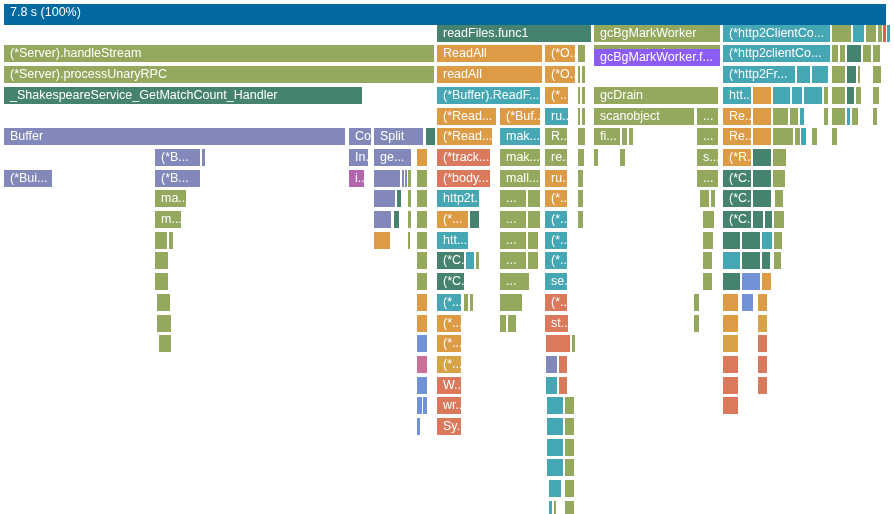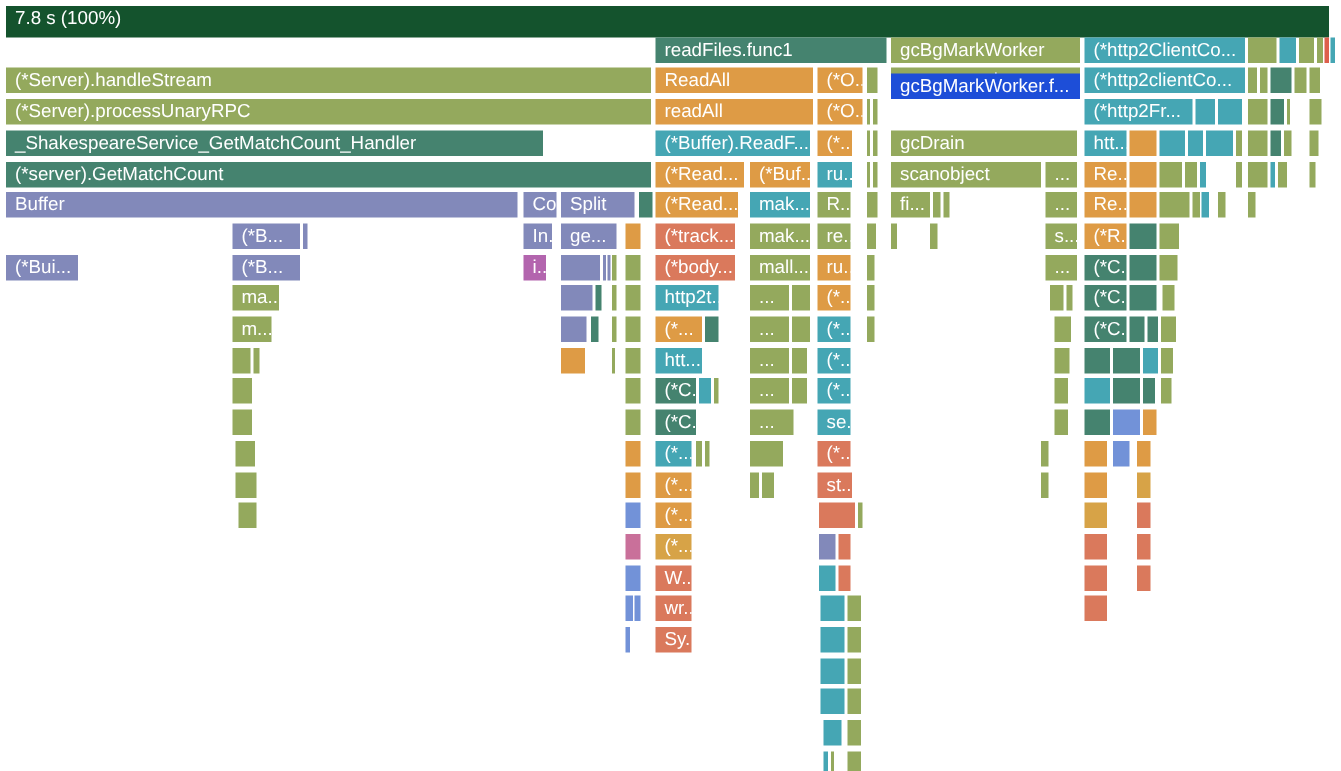--- a/index.html
+++ b/index.html
@@ -9,21 +9,21 @@
   .frame{position:absolute;height:17px;box-sizing:border-box;
          color:#ffffff;font-size:12.5px;line-height:17px;
          white-space:nowrap;overflow:hidden;padding-left:6px;
          cursor:pointer;}
   .frame.nolabel{padding-left:0;}
 </style>
 </head>
 <body>
 
 <div class="flame">
-    <div class="frame" style="left: 4px; top: 4px; width: 882px; height: 21px; background: #14532d;">7.8 s (100%)</div>
+    <div class="frame" style="left: 4px; top: 4px; width: 882px; height: 21px; background: #0369a1;">7.8 s (100%)</div>
     <div class="frame" style="left: 437px; top: 24.7px; width: 154px; height: 17px; background: rgb(69, 131, 111);">readFiles.func1</div>
     <div class="frame" style="left: 594px; top: 24.7px; width: 126px; height: 17px; background: rgb(148, 169, 93);">gcBgMarkWorker</div>
     <div class="frame" style="left: 723px; top: 24.7px; width: 107px; height: 17px; background: rgb(69, 166, 180);">(*http2ClientCo...</div>
     <div class="frame nolabel" style="left: 832px; top: 24.7px; width: 19px; height: 17px; background: rgb(148, 169, 93);"></div>
     <div class="frame nolabel" style="left: 853px; top: 24.7px; width: 11px; height: 17px; background: rgb(69, 166, 180);"></div>
     <div class="frame nolabel" style="left: 866px; top: 24.7px; width: 10px; height: 17px; background: rgb(148, 169, 93);"></div>
     <div class="frame nolabel" style="left: 878px; top: 24.7px; width: 4px; height: 17px; background: rgb(148, 169, 93);"></div>
     <div class="frame nolabel" style="left: 883px; top: 24.7px; width: 3px; height: 17px; background: rgb(221, 95, 77);"></div>
     <div class="frame nolabel" style="left: 887px; top: 24.7px; width: 3px; height: 17px; background: rgb(69, 166, 180);"></div>
     <div class="frame" style="left: 4px; top: 45.4px; width: 430px; height: 17px; background: rgb(148, 169, 93);">(*Server).handleStream</div>
@@ -35,21 +35,21 @@
     <div class="frame nolabel" style="left: 832px; top: 45.4px; width: 6px; height: 17px; background: rgb(148, 169, 93);"></div>
     <div class="frame nolabel" style="left: 840px; top: 45.4px; width: 5px; height: 17px; background: rgb(148, 169, 93);"></div>
     <div class="frame nolabel" style="left: 847px; top: 45.4px; width: 14px; height: 17px; background: rgb(69, 131, 111);"></div>
     <div class="frame nolabel" style="left: 863px; top: 45.4px; width: 8px; height: 17px; background: rgb(148, 169, 93);"></div>
     <div class="frame nolabel" style="left: 873px; top: 45.4px; width: 7px; height: 17px; background: rgb(148, 169, 93);"></div>
     <div class="frame" style="left: 4px; top: 66.1px; width: 430px; height: 17px; background: rgb(148, 169, 93);">(*Server).processUnaryRPC</div>
     <div class="frame" style="left: 437px; top: 66.1px; width: 105px; height: 17px; background: rgb(222, 155, 69);">readAll</div>
     <div class="frame" style="left: 545px; top: 66.1px; width: 30px; height: 17px; background: rgb(222, 155, 69);">(*O...</div>
     <div class="frame nolabel" style="left: 578px; top: 66.1px; width: 2px; height: 17px; background: rgb(148, 169, 93);"></div>
     <div class="frame nolabel" style="left: 582px; top: 66.1px; width: 3px; height: 17px; background: rgb(148, 169, 93);"></div>
-    <div class="frame" style="left: 594px; top: 49px; width: 126px; height: 17px; background: #1d4ed8;">gcBgMarkWorker.f...</div>
+    <div class="frame" style="left: 594px; top: 49px; width: 126px; height: 17px; background: #8b5cf6;">gcBgMarkWorker.f...</div>
     <div class="frame" style="left: 723px; top: 66.1px; width: 72px; height: 17px; background: rgb(69, 166, 180);">(*http2Fr...</div>
     <div class="frame nolabel" style="left: 797px; top: 66.1px; width: 13px; height: 17px; background: rgb(69, 166, 180);"></div>
     <div class="frame nolabel" style="left: 812px; top: 66.1px; width: 16px; height: 17px; background: rgb(69, 166, 180);"></div>
     <div class="frame nolabel" style="left: 832px; top: 66.1px; width: 13px; height: 17px; background: rgb(148, 169, 93);"></div>
     <div class="frame nolabel" style="left: 847px; top: 66.1px; width: 9px; height: 17px; background: rgb(69, 131, 111);"></div>
     <div class="frame nolabel" style="left: 858px; top: 66.1px; width: 2px; height: 17px; background: rgb(148, 169, 93);"></div>
     <div class="frame nolabel" style="left: 873px; top: 66.1px; width: 8px; height: 17px; background: rgb(148, 169, 93);"></div>
     <div class="frame" style="left: 4px; top: 86.8px; width: 358px; height: 17px; background: rgb(69, 131, 111);">_ShakespeareService_GetMatchCount_Handler</div>
     <div class="frame" style="left: 437px; top: 86.8px; width: 103px; height: 17px; background: rgb(69, 166, 180);">(*Buffer).ReadF...</div>
     <div class="frame" style="left: 545px; top: 86.8px; width: 23px; height: 17px; background: rgb(222, 155, 69);">(*...</div>
@@ -59,21 +59,20 @@
     <div class="frame" style="left: 723px; top: 86.8px; width: 28px; height: 17px; background: rgb(69, 166, 180);">htt...</div>
     <div class="frame nolabel" style="left: 753px; top: 86.8px; width: 18px; height: 17px; background: rgb(222, 155, 69);"></div>
     <div class="frame nolabel" style="left: 773px; top: 86.8px; width: 17px; height: 17px; background: rgb(69, 166, 180);"></div>
     <div class="frame nolabel" style="left: 792px; top: 86.8px; width: 10px; height: 17px; background: rgb(69, 166, 180);"></div>
     <div class="frame nolabel" style="left: 804px; top: 86.8px; width: 18px; height: 17px; background: rgb(69, 166, 180);"></div>
     <div class="frame nolabel" style="left: 824px; top: 86.8px; width: 4px; height: 17px; background: rgb(148, 169, 93);"></div>
     <div class="frame nolabel" style="left: 832px; top: 86.8px; width: 13px; height: 17px; background: rgb(148, 169, 93);"></div>
     <div class="frame nolabel" style="left: 847px; top: 86.8px; width: 7px; height: 17px; background: rgb(69, 131, 111);"></div>
     <div class="frame nolabel" style="left: 856px; top: 86.8px; width: 5px; height: 17px; background: rgb(148, 169, 93);"></div>
     <div class="frame nolabel" style="left: 873px; top: 86.8px; width: 6px; height: 17px; background: rgb(148, 169, 93);"></div>
-    <div class="frame" style="left: 4px; top: 107.5px; width: 430px; height: 17px; background: rgb(69, 131, 111);">(*server).GetMatchCount</div>
     <div class="frame" style="left: 437px; top: 107.5px; width: 59px; height: 17px; background: rgb(222, 155, 69);">(*Read...</div>
     <div class="frame" style="left: 500px; top: 107.5px; width: 40px; height: 17px; background: rgb(222, 155, 69);">(*Buf...</div>
     <div class="frame" style="left: 545px; top: 107.5px; width: 23px; height: 17px; background: rgb(69, 166, 180);">ru...</div>
     <div class="frame nolabel" style="left: 578px; top: 107.5px; width: 2px; height: 17px; background: rgb(148, 169, 93);"></div>
     <div class="frame nolabel" style="left: 582px; top: 107.5px; width: 3px; height: 17px; background: rgb(148, 169, 93);"></div>
     <div class="frame" style="left: 594px; top: 107.5px; width: 100px; height: 17px; background: rgb(148, 169, 93);">scanobject</div>
     <div class="frame" style="left: 697px; top: 107.5px; width: 21px; height: 17px; background: rgb(148, 169, 93);">...</div>
     <div class="frame" style="left: 723px; top: 107.5px; width: 28px; height: 17px; background: rgb(222, 155, 69);">Re...</div>
     <div class="frame nolabel" style="left: 753px; top: 107.5px; width: 18px; height: 17px; background: rgb(222, 155, 69);"></div>
     <div class="frame nolabel" style="left: 773px; top: 107.5px; width: 15px; height: 17px; background: rgb(148, 169, 93);"></div>

